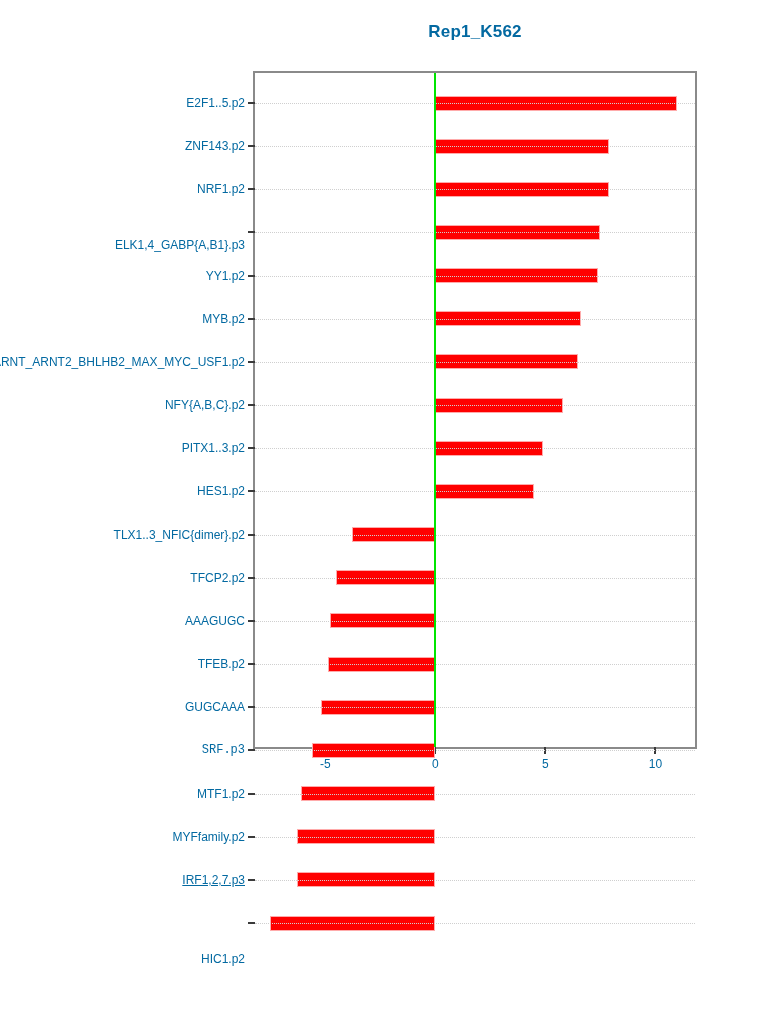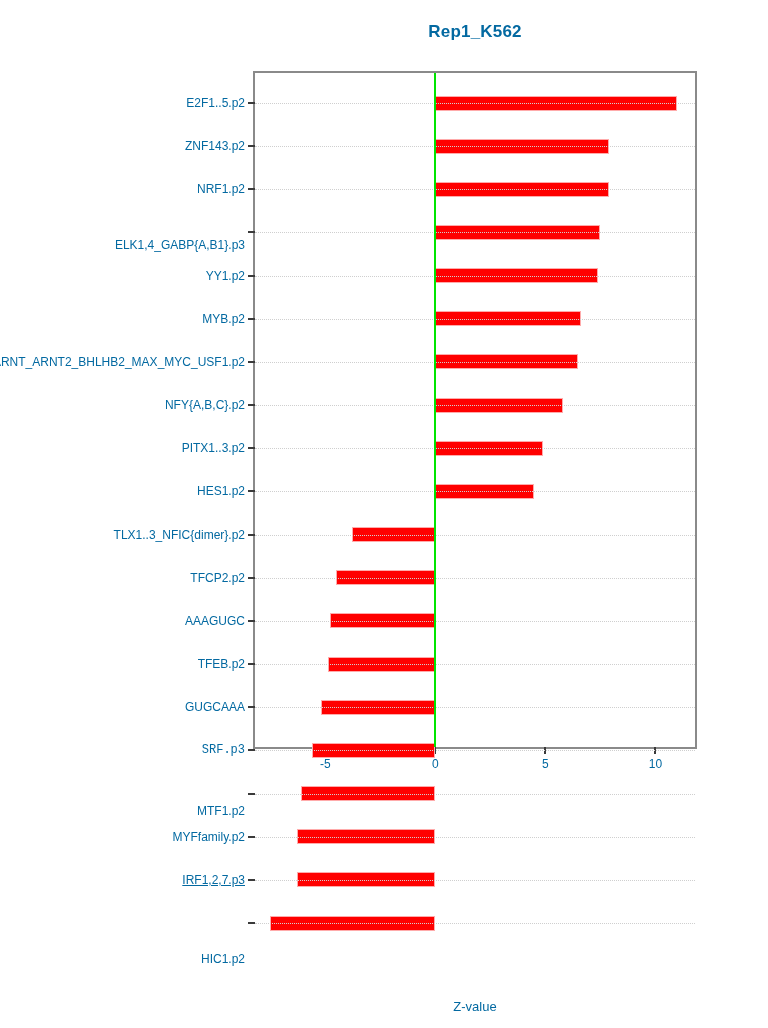--- a/index.html
+++ b/index.html
@@ -99,21 +99,21 @@
       <div class="bar" style="top: 626.74px; left: 15%; width: 26%; background: rgb(255, 0, 0); border-color: rgb(255, 171, 171);"></div>
       <div class="ytick" style="top: 633.24px;"></div>
       <div class="ylabel" style="top: 634.24px;">GUGCAAA</div>
       <div class="gridline" style="top: 677.4px;"></div>
       <div class="bar" style="top: 669.9px; left: 13%; width: 28%; background: rgb(255, 0, 0); border-color: rgb(255, 171, 171);"></div>
       <div class="ytick" style="top: 676.4px;"></div>
       <div class="ylabel" style="top: 677.4px; font-family: Liberation Mono, monospace;">SRF.p3</div>
       <div class="gridline" style="top: 720.56px;"></div>
       <div class="bar" style="top: 713.06px; left: 10.5%; width: 30.5%; background: rgb(255, 0, 0); border-color: rgb(255, 171, 171);"></div>
       <div class="ytick" style="top: 719.56px;"></div>
-      <div class="ylabel" style="top: 720.56px; margin-top: 17px;">MTF1.p2</div>
+      <div class="ylabel" style="top: 720.56px;">MTF1.p2</div>
       <div class="gridline" style="top: 763.72px;"></div>
       <div class="bar" style="top: 756.22px; left: 9.5%; width: 31.5%; background: rgb(255, 0, 0); border-color: rgb(255, 171, 171);"></div>
       <div class="ytick" style="top: 762.72px;"></div>
       <div class="ylabel" style="top: 763.72px;">MYFfamily.p2</div>
       <div class="gridline" style="top: 806.88px;"></div>
       <div class="bar" style="top: 799.38px; left: 9.5%; width: 31.5%; background: rgb(255, 0, 0); border-color: rgb(255, 171, 171);"></div>
       <div class="ytick" style="top: 805.88px;"></div>
       <div class="ylabel" style="top: 806.88px; text-decoration: underline;">IRF1,2,7.p3</div>
       <div class="gridline" style="top: 850.04px;"></div>
       <div class="bar" style="top: 842.54px; left: 3.5%; width: 37.5%; background: rgb(255, 0, 0); border-color: rgb(255, 171, 171);"></div>
@@ -121,14 +121,13 @@
       <div class="ylabel" style="top: 850.04px; margin-top: 36px;">HIC1.p2</div>
       <div class="xtick" style="left: calc(16% - 1px);"></div>
       <div class="xtick-label" style="left: 16%;">-5</div>
       <div class="xtick" style="left: calc(41% - 1px);"></div>
       <div class="xtick-label" style="left: 41%;">0</div>
       <div class="xtick" style="left: calc(66% - 1px);"></div>
       <div class="xtick-label" style="left: 66%;">5</div>
       <div class="xtick" style="left: calc(91% - 1px);"></div>
       <div class="xtick-label" style="left: 91%;">10</div>
     </div>
-  <div class="x-axis-label">Z-value</div>
 </div>
 
 </body></html>

